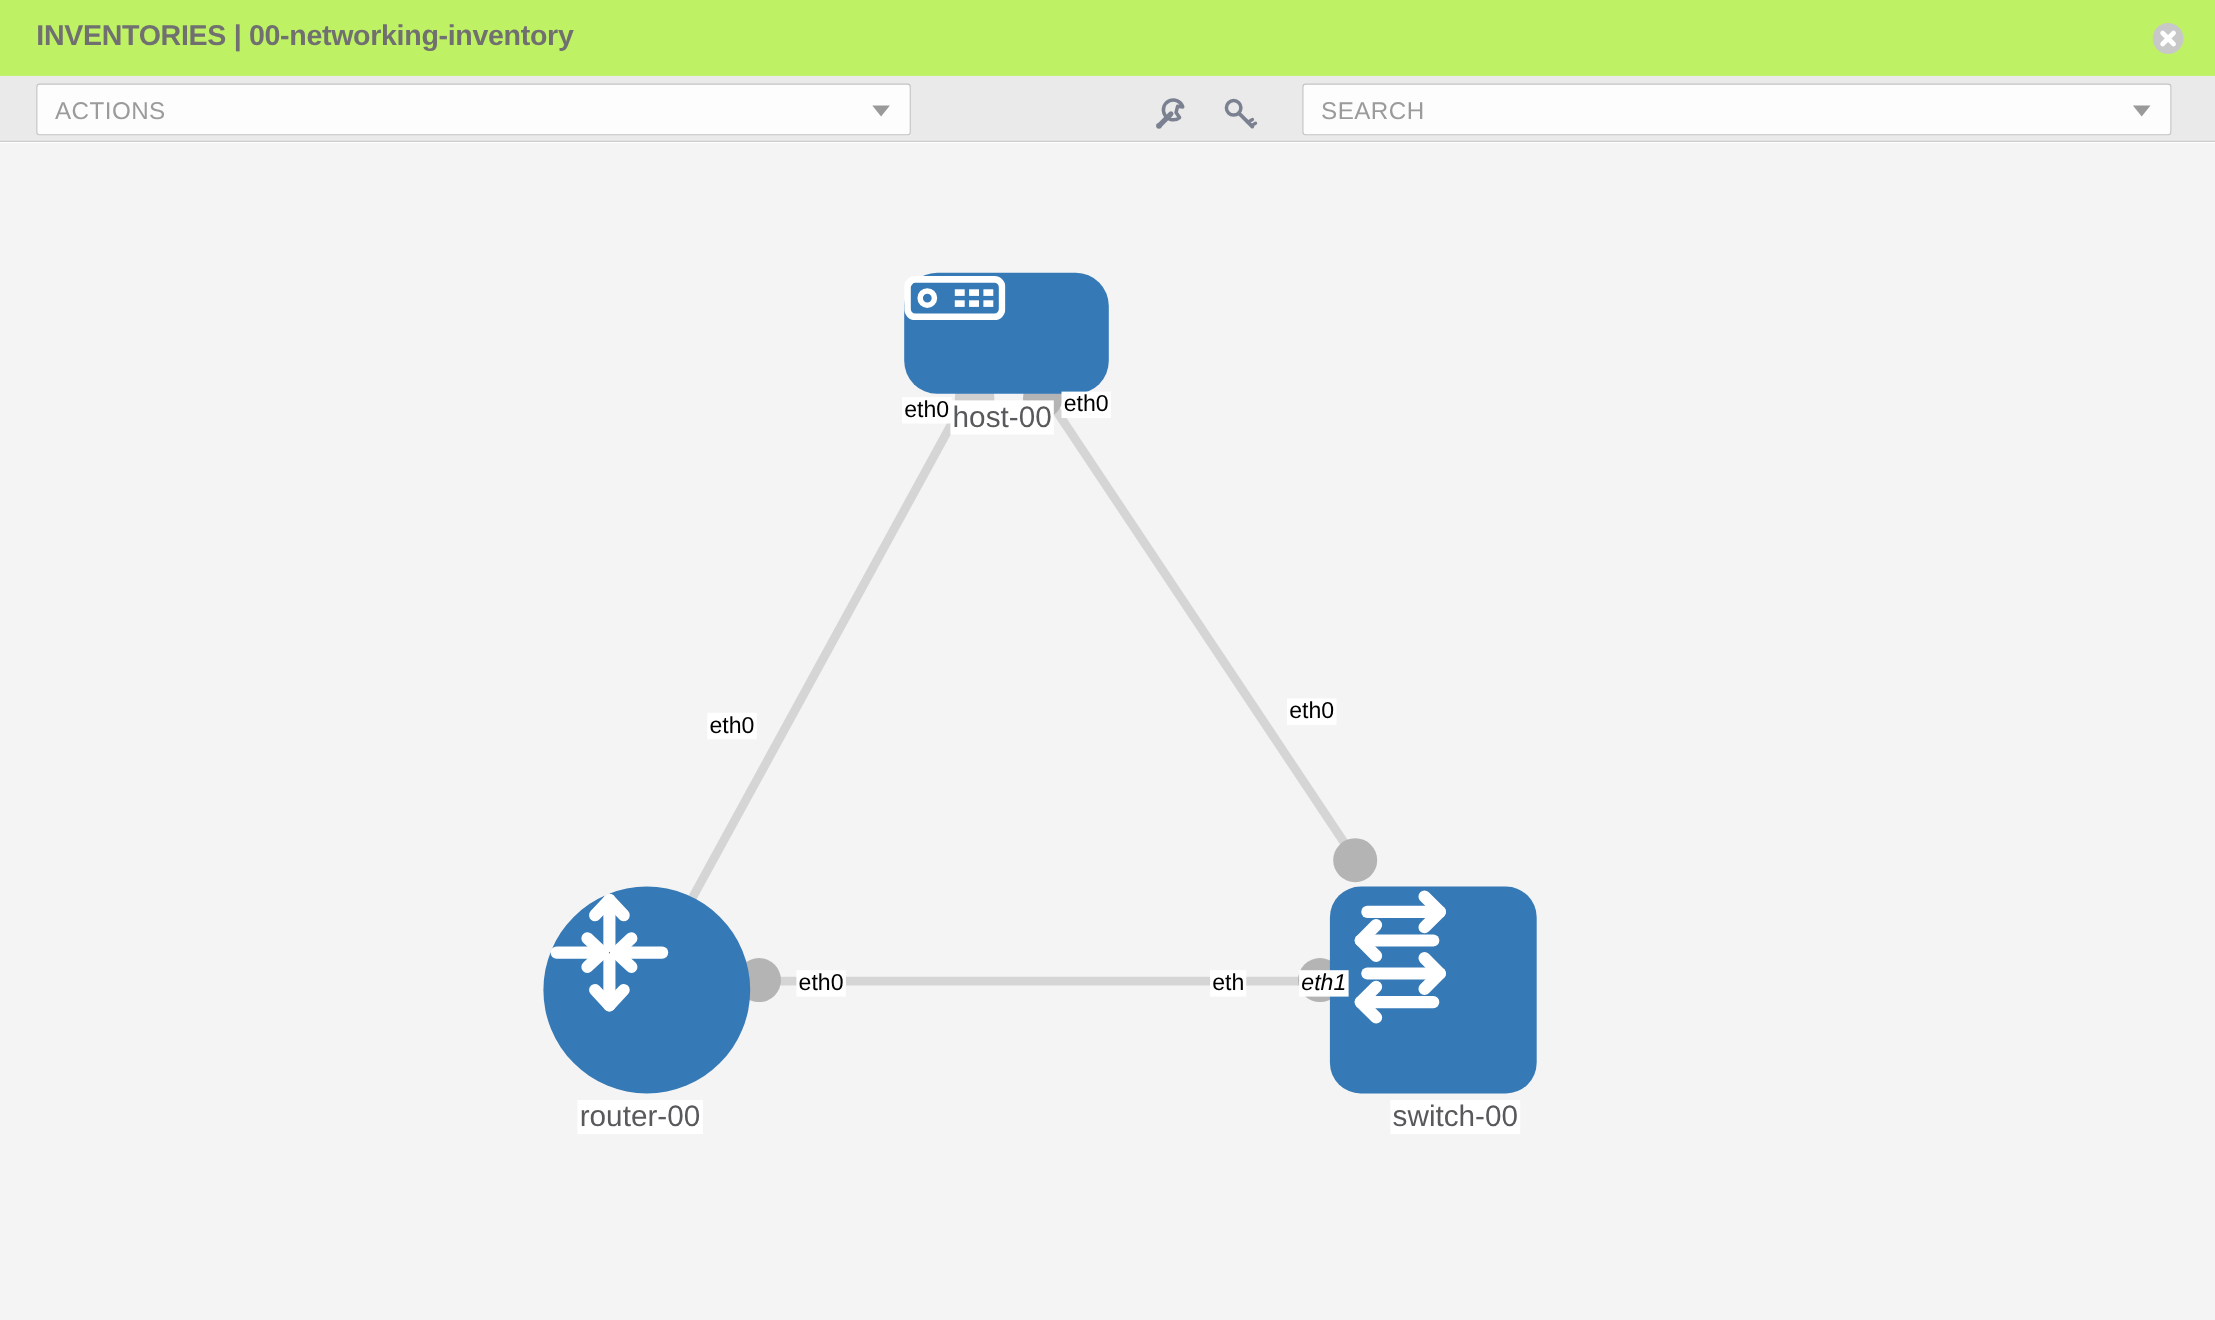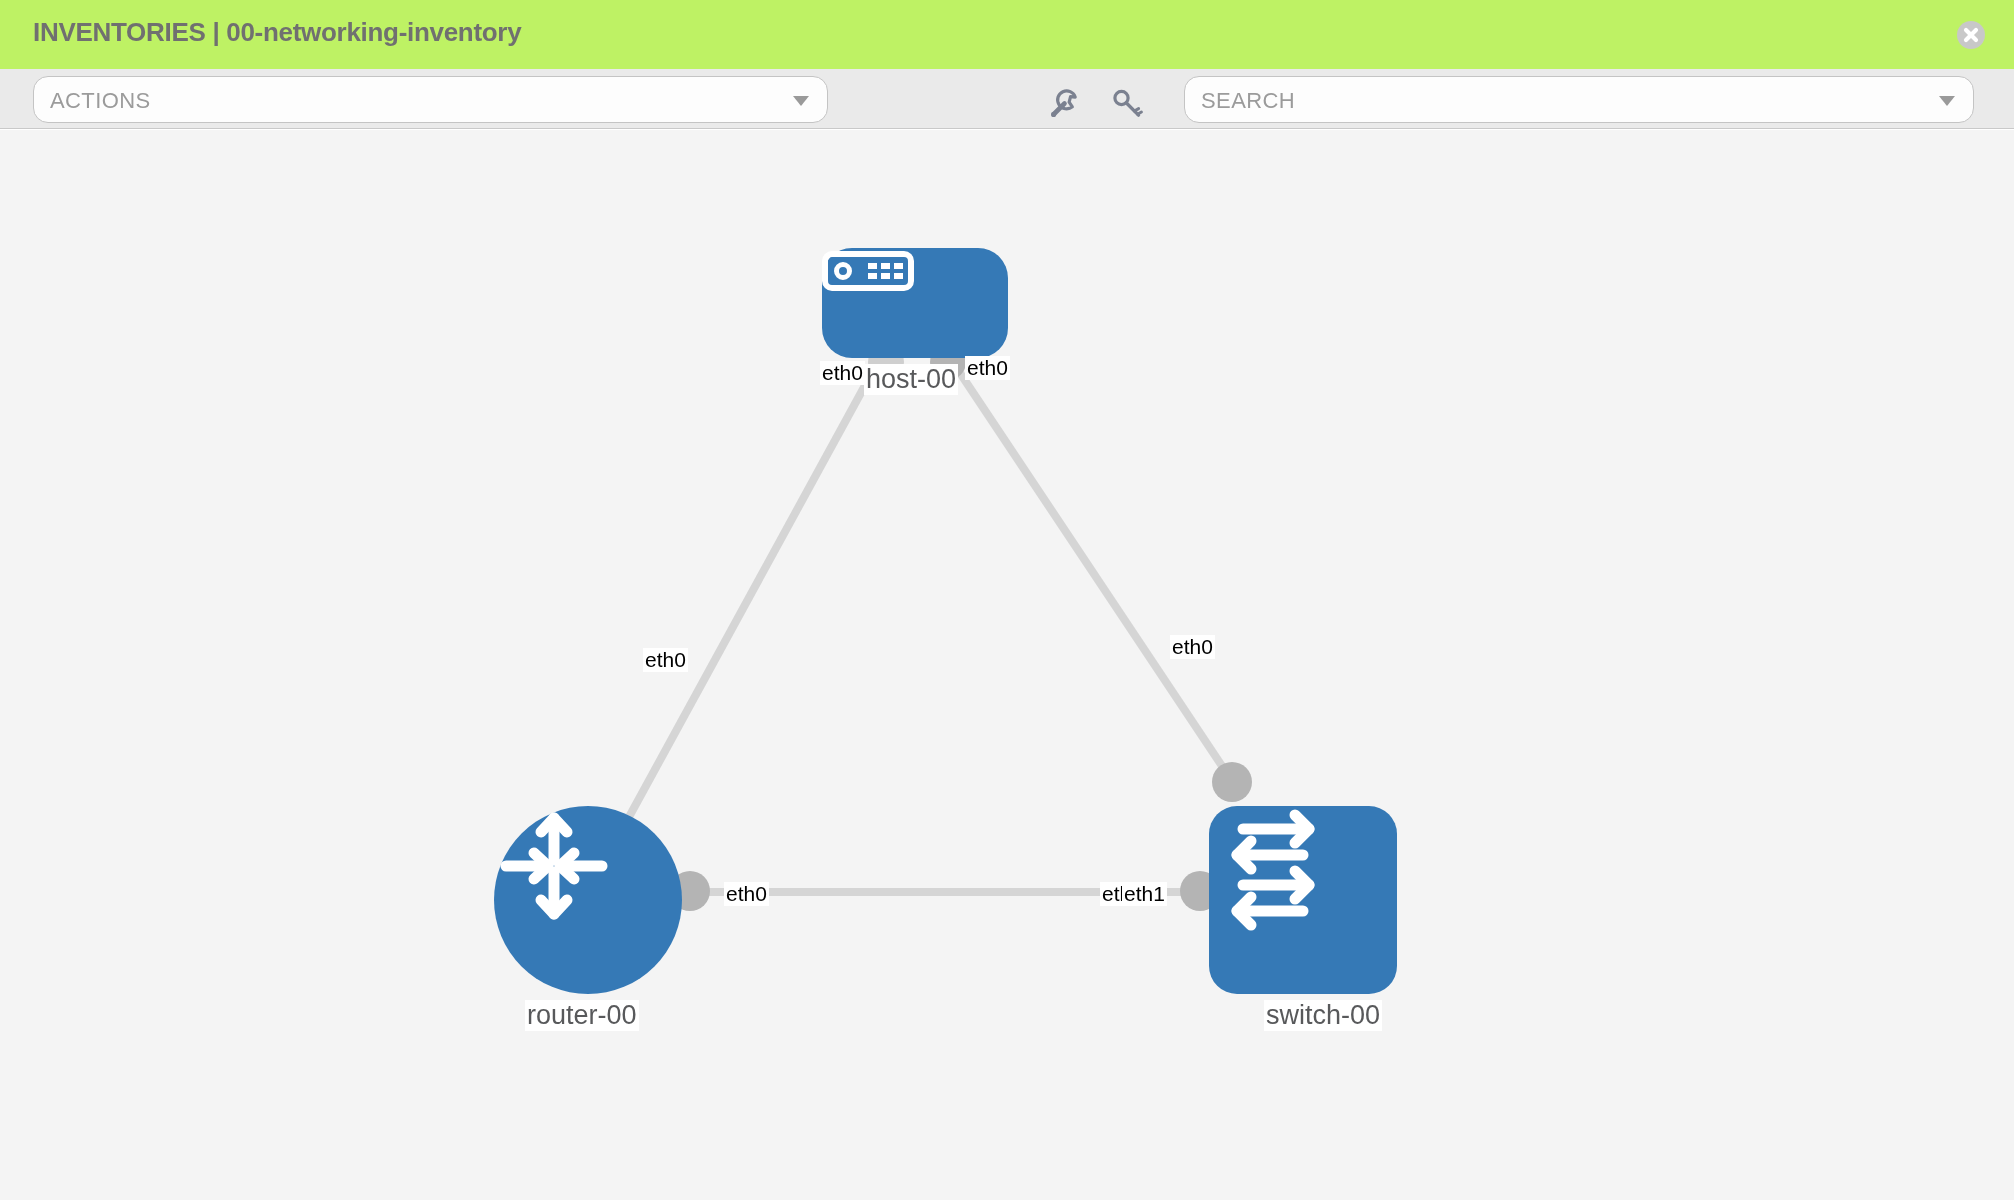--- a/index.html
+++ b/index.html
@@ -58,21 +58,21 @@
     left: 0; top: 69px;
     width: 2014px;
     height: 60px;
     background: #eaeaea;
     border-bottom: 1px solid #c9c9c9;
   }
   .field {
     position: absolute;
     background: #fdfdfd;
     border: 1px solid #c4c4c4;
-    border-radius: 15px;
+    border-radius: 3px;
     height: 47px;
   }
   .field .ph {
     position: absolute;
     left: 16px;
     top: 11px;
     font-size: 22px;
     color: #9b9b9b;
     letter-spacing: 0.4px;
     font-stretch: condensed;
@@ -247,16 +247,16 @@
     <div class="node-label" style="left:1264px; top:870px;">switch-00</div>
 
     <div class="edge-label" style="left:820px; top:231px;">eth0</div>
     <div class="edge-label" style="left:965px; top:226px;">eth0</div>
 
     <div class="edge-label" style="left:643px; top:518px;">eth0</div>
     <div class="edge-label" style="left:1170px; top:505px;">eth0</div>
 
     <div class="edge-label" style="left:724px; top:752px;">eth0</div>
     <div class="edge-label" style="left:1100px; top:752px;">eth</div>
-    <div class="edge-label" style="left:1122px; top:752px;">eth1</div>
+    <div class="edge-label" style="left:1181px; top:752px;font-style:italic;">eth1</div>
 
   </div>
 </div>
 
 </body></html>

